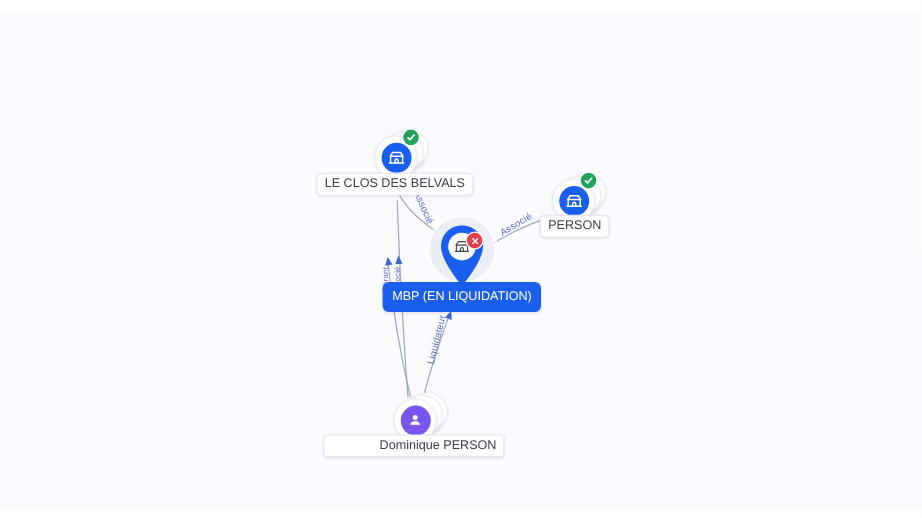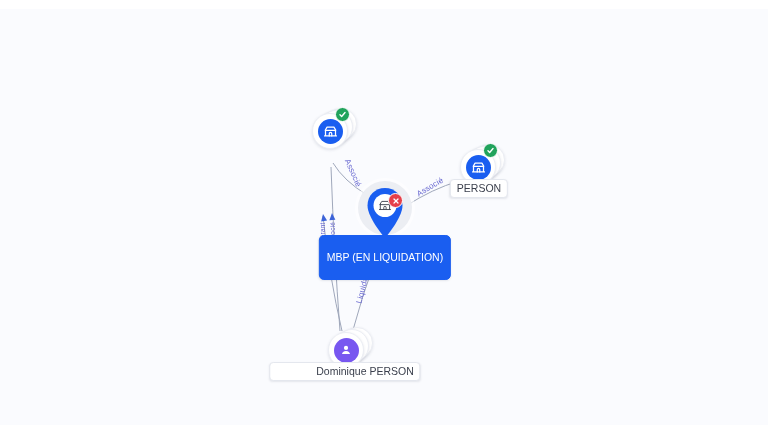--- a/index.html
+++ b/index.html
@@ -43,21 +43,21 @@
 
   .nlabel{
     position:absolute;z-index:3;transform:translateX(-50%);
     background:#ffffff;color:var(--label_text,#3a3f4c);
     font-size:10.5px;line-height:11px;padding:3px 6px;border-radius:4px;
     border:1px solid #e4e7ee;box-shadow:0 1px 2px rgba(40,50,80,.10);
     white-space:nowrap;
   }
   .nlabel.selected{
     background:var(--accent_blue,#1a5ef0);color:#ffffff;border-color:var(--accent_blue,#1a5ef0);
-    border-radius:5px;padding:16px 7px;z-index:4;
+    border-radius:5px;padding:6px 7px;z-index:4;
   }
 
   #halo{
     position:absolute;left:358px;top:181px;width:54px;height:54px;border-radius:50%;
     background:#eceef3;z-index:2;box-shadow:0 0 0 3px rgba(255,255,255,.6);
   }
   #pin{position:absolute;left:363px;top:186px;z-index:3;}
   #mbp-badge{left:388px;top:193px;right:auto;position:absolute;}
 </style>
 </head>
@@ -96,20 +96,21 @@
           <path d="M10 19 v-3.5 a2 2 0 0 1 4 0 V19"></path>
         </svg>
       </div>
     </div>
     <div class="badge green">
       <svg width="9" height="9" viewBox="0 0 16 16" fill="none" stroke="#ffffff" stroke-width="2.4" stroke-linecap="round" stroke-linejoin="round">
           <polyline points="3.5,8.5 6.5,11.5 12.5,4.5"></polyline>
         </svg>
     </div>
   </div>
+  <div class="nlabel" style="left:329px;top:144px;">LE CLOS DES BELVALS</div>
 
   <div class="node" style="left:460px;top:149px;">
     <div class="card back2"></div>
     <div class="card back1"></div>
     <div class="card front">
       <div class="disc blue">
         <svg width="15" height="15" viewBox="0 0 24 24" fill="none" stroke="#ffffff" stroke-width="2" stroke-linecap="round" stroke-linejoin="round">
           <path d="M4 19 V10 M20 19 V10 M2.5 19 H21.5 M3.5 10 L6.5 5 H17.5 L20.5 10 Z"></path>
           <path d="M10 19 v-3.5 a2 2 0 0 1 4 0 V19"></path>
         </svg>

